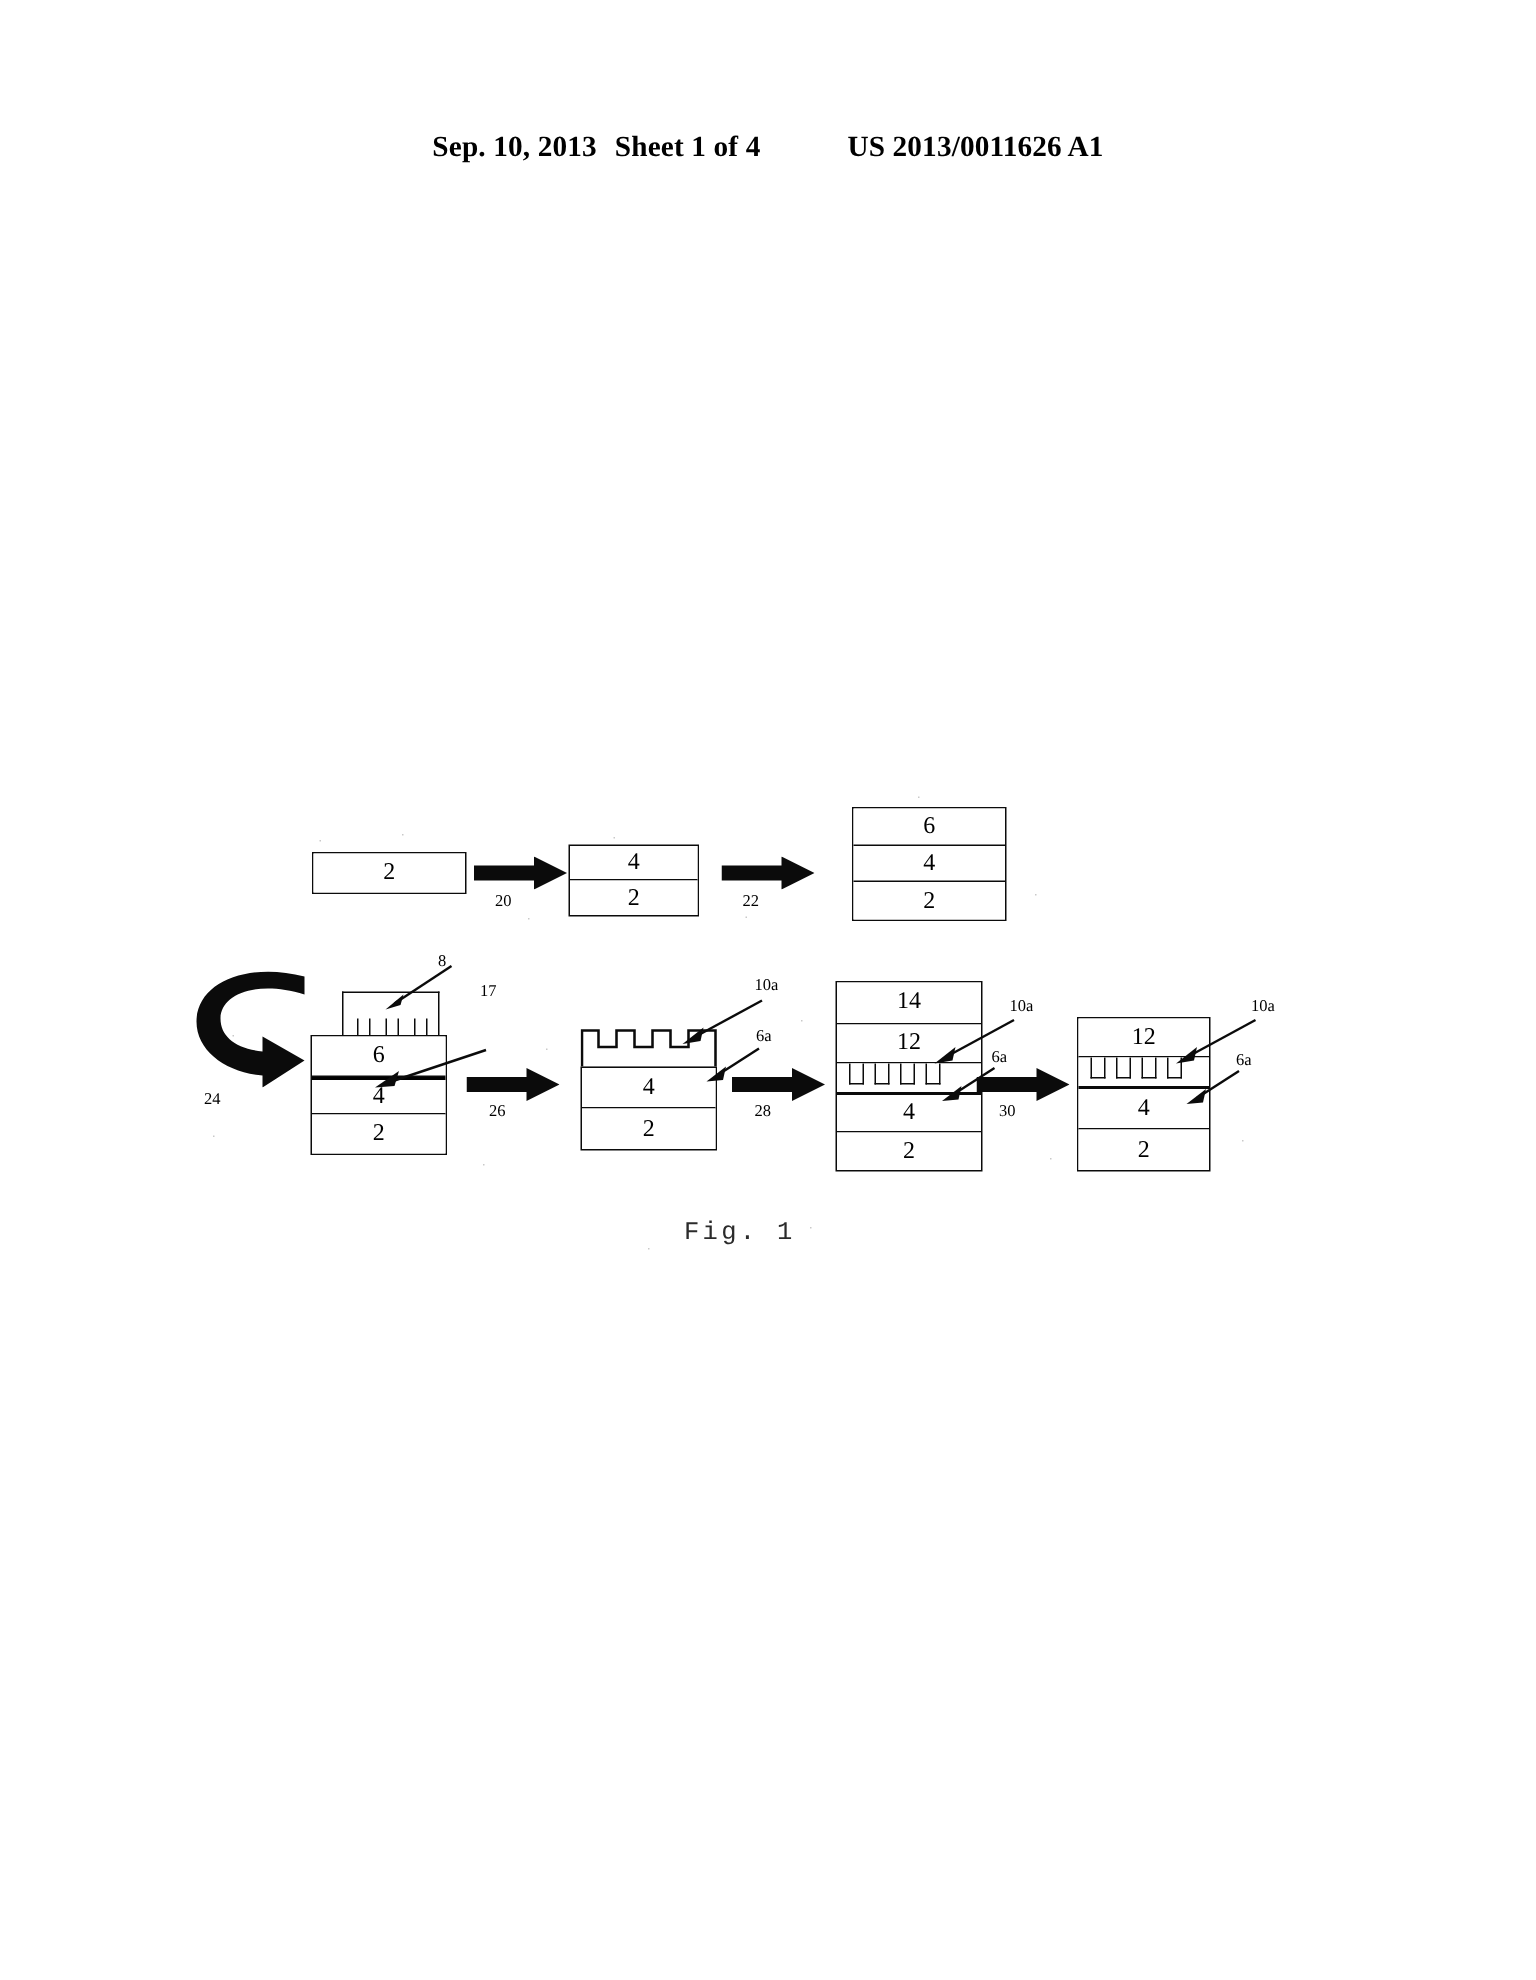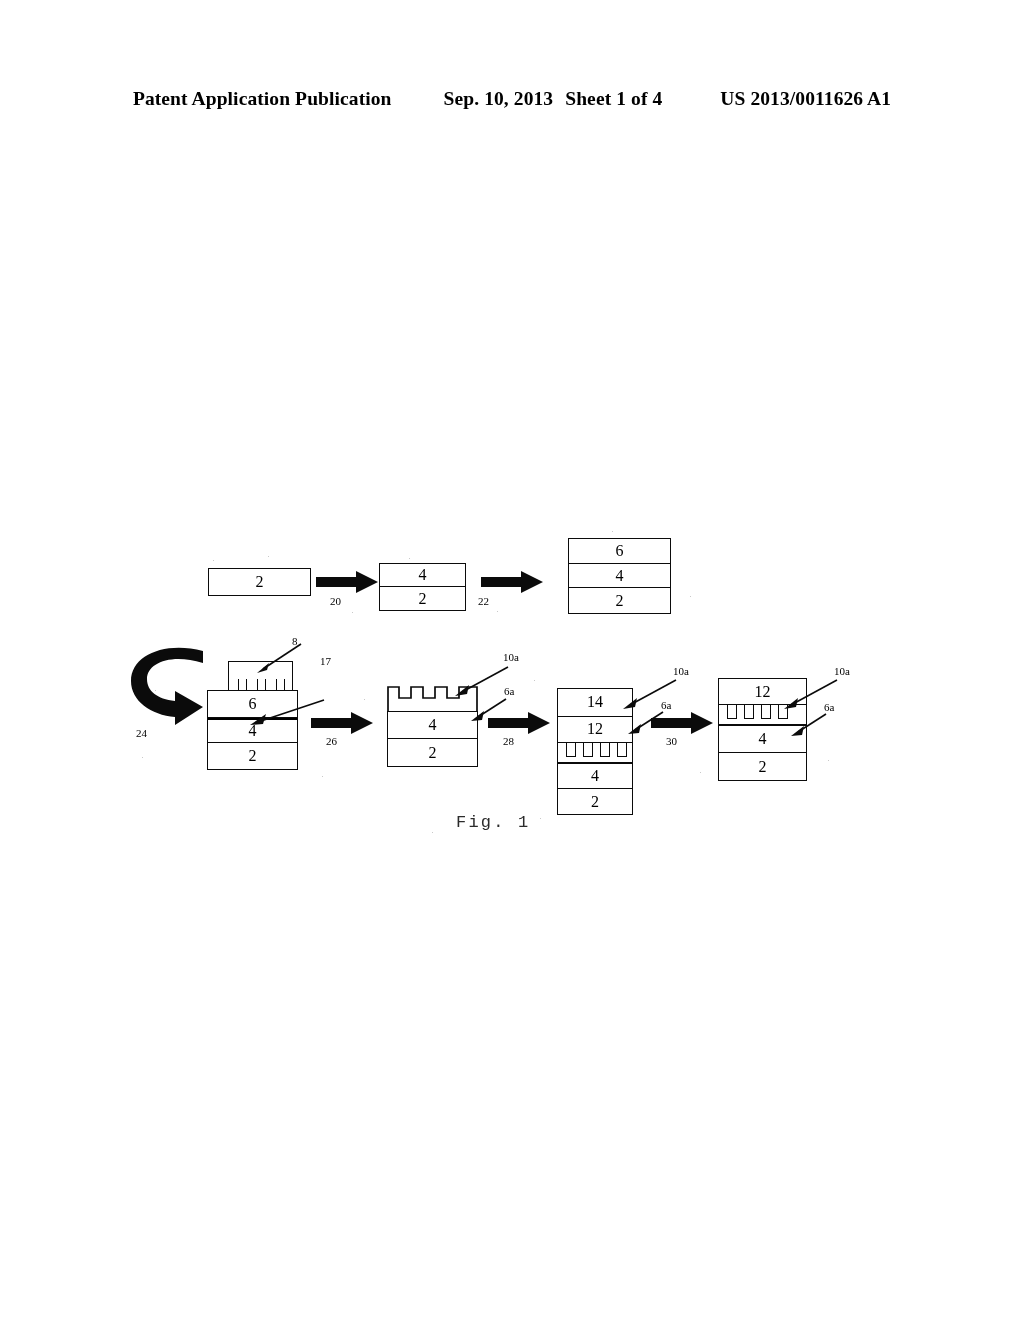--- a/index.html
+++ b/index.html
@@ -132,21 +132,20 @@
   .speck {
     position: absolute;
     width: 1px; height: 1px;
     background: #c9c9c9;
   }
 </style>
 </head>
 <body>
 
 <div id="page-header">
-  <span class="h-pub">Patent Application Publication</span>
   <span class="h-date">Sep. 10, 2013</span>
   <span class="h-sheet">Sheet 1 of 4</span>
   <span class="h-pat">US 2013/0011626 A1</span>
 </div>
 
 <div id="figure">
 
   <div class="stack" style="left:208px; top:568px; width:103px; height:28px;">
     <div class="layer" style="height:100%;">2</div>
   </div>
@@ -161,21 +160,21 @@
   <div class="stack" style="left:379px; top:563px; width:87px; height:48px;">
     <div class="layer" style="height:50%;">4</div>
     <div class="layer" style="height:50%;">2</div>
   </div>
 
   <div class="proc-arrow" style="left:481px; top:571px; width:62px; height:22px;">
     <svg width="62" height="22" viewBox="0 0 62 22">
       <path d="M0,6 L40,6 L40,0 L62,11 L40,22 L40,16 L0,16 Z" fill="#0b0b0b"></path>
     </svg>
   </div>
-  <div class="ref-num" style="left:478px; top:596px;">22</div>
+  <div class="ref-num" style="left:495px; top:596px;">22</div>
 
   <div class="stack" style="left:568px; top:538px; width:103px; height:76px;">
     <div class="layer" style="height:33.4%;">6</div>
     <div class="layer" style="height:33.3%;">4</div>
     <div class="layer" style="height:33.3%;">2</div>
   </div>
 
   <div class="proc-arrow" style="left:125px; top:645px; width:82px; height:80px;">
     <svg width="82" height="80" viewBox="0 0 82 80">
       <path d="M78,6
@@ -249,21 +248,21 @@
     </svg>
   </div>
 
   <div class="proc-arrow" style="left:488px; top:712px; width:62px; height:22px;">
     <svg width="62" height="22" viewBox="0 0 62 22">
       <path d="M0,6 L40,6 L40,0 L62,11 L40,22 L40,16 L0,16 Z" fill="#0b0b0b"></path>
     </svg>
   </div>
   <div class="ref-num" style="left:503px; top:736px;">28</div>
 
-  <div class="stack" style="left:557px; top:688px; width:76px; height:127px;">
+  <div class="stack" style="left:557px; top:654px; width:98px; height:127px;">
     <div class="layer" style="height:22%;">14</div>
     <div class="layer" style="height:21%;">12</div>
     <div class="cavity-row" style="height:17%; border-bottom-width:2.4px;">
       <div class="cavity" style="left:8px;  top:0; width:10px; height:14px;"></div>
       <div class="cavity" style="left:25px; top:0; width:10px; height:14px;"></div>
       <div class="cavity" style="left:42px; top:0; width:10px; height:14px;"></div>
       <div class="cavity" style="left:59px; top:0; width:10px; height:14px;"></div>
     </div>
     <div class="layer" style="height:20%;">4</div>
     <div class="layer" style="height:20%;">2</div>

